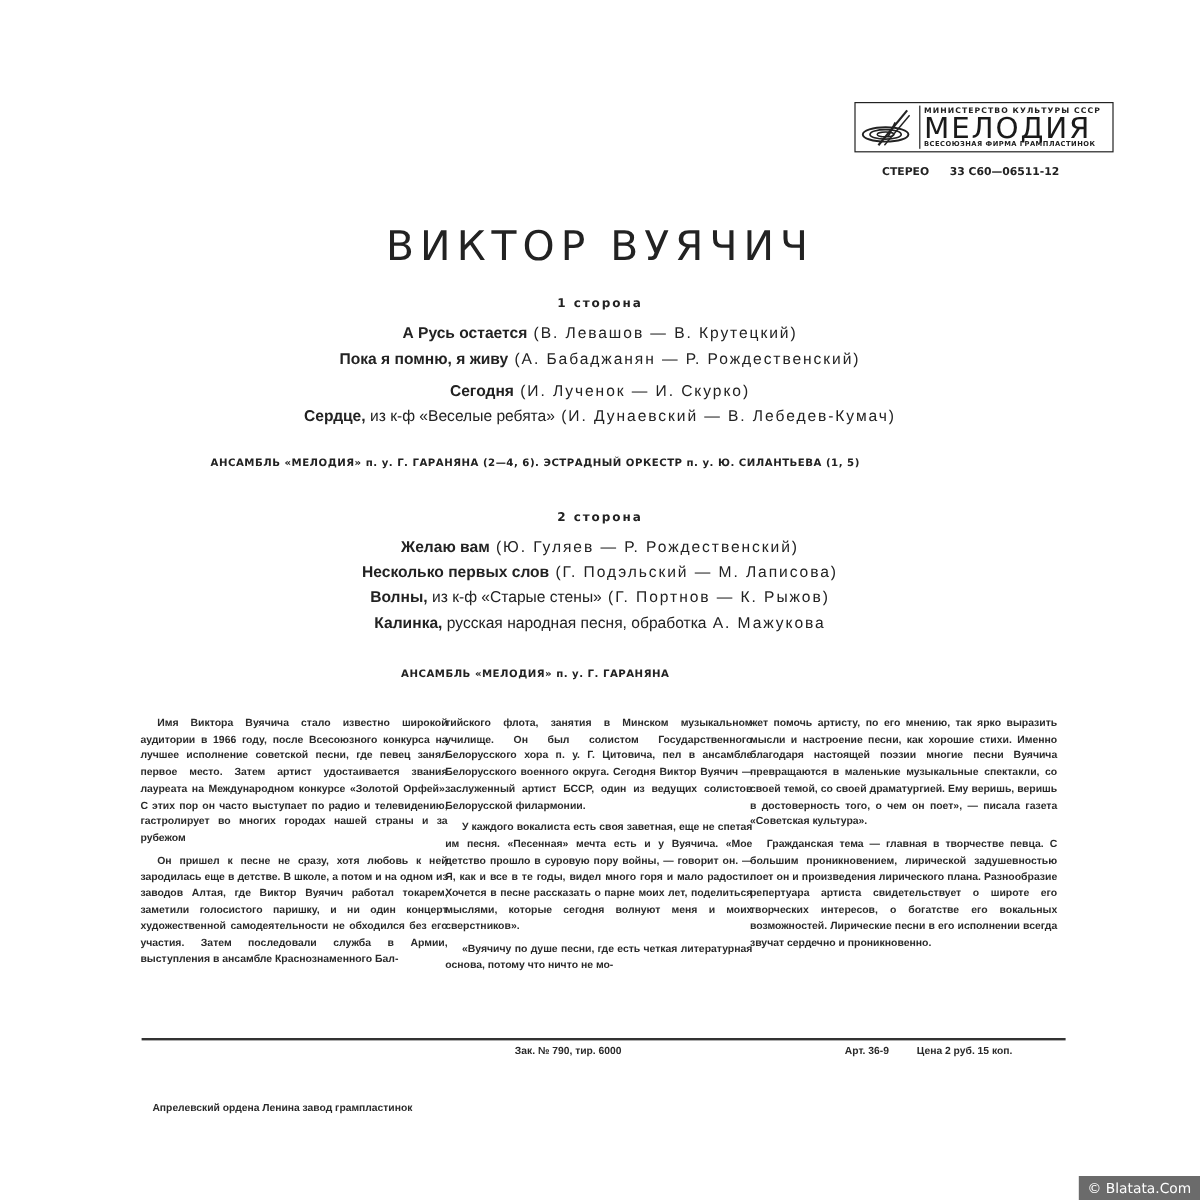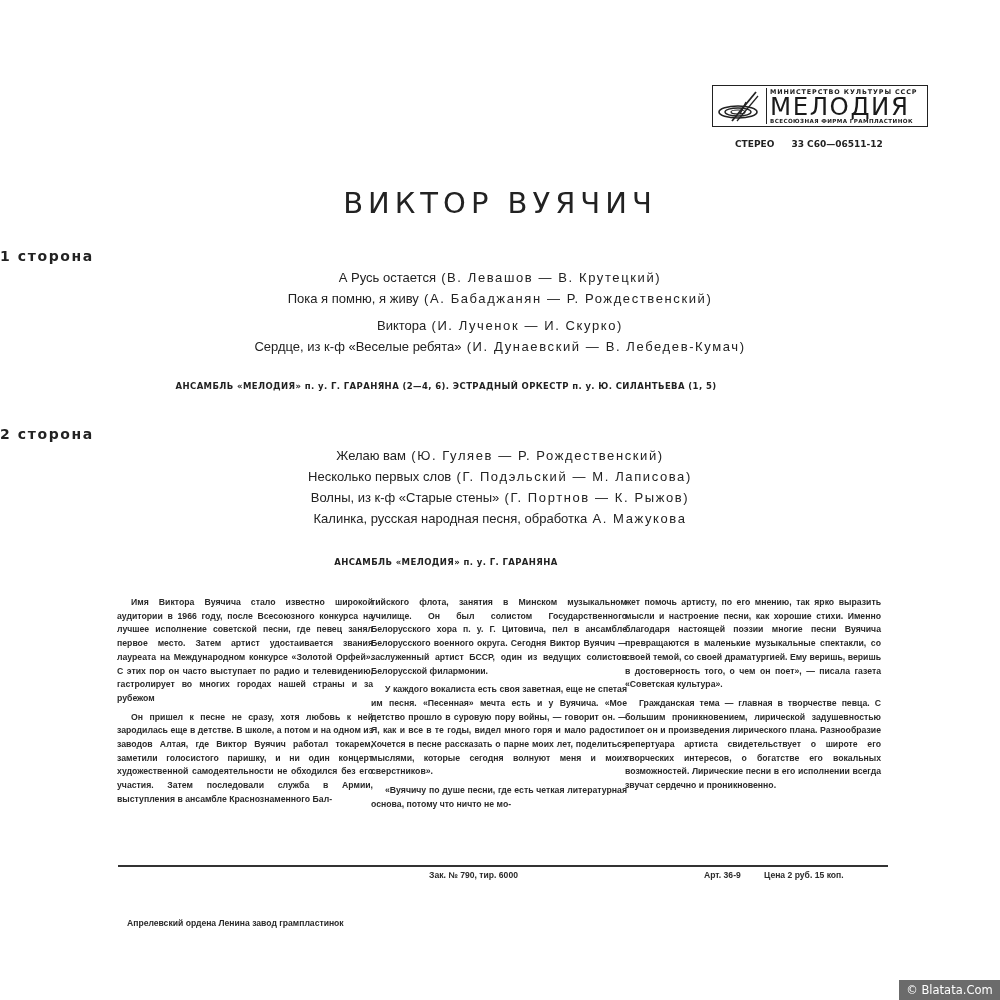--- a/index.html
+++ b/index.html
@@ -18,35 +18,35 @@
   .logo-top { font-size: 6.4px; letter-spacing: 0.9px; font-weight: bold; line-height: 8px; color: #222; white-space: nowrap; }
   .logo-main { font-size: 24px; line-height: 22px; letter-spacing: 1.5px; color: #1a1a1a; font-family: "DejaVu Sans", sans-serif; font-weight: normal; transform: scaleX(1.02); transform-origin: left; }
   .logo-bottom { font-size: 5.6px; letter-spacing: 0.4px; font-weight: bold; line-height: 7px; color: #222; white-space: nowrap; }
 
   .catalog { position: absolute; top: 139px; left: 735px; font-size: 9px; font-weight: bold; color: #222; white-space: nowrap; }
   .catalog span { display: inline-block; }
   .catalog .stereo { margin-right: 14px; }
 
   .artist {
     position: absolute; top: 186px; left: 0; width: 1000px; text-align: center;
-    font-size: 29px; letter-spacing: 5px; font-weight: normal; color: #222;
+    font-size: 34px; letter-spacing: 5px; font-weight: normal; color: #222;
     font-family: "DejaVu Sans", sans-serif;
   }
 
   .side-label {
-    position: absolute; left: 0; width: 1000px; text-align: left;
-    font-size: 14px; letter-spacing: 1.6px; font-weight: bold; color: #222;
+    position: absolute; left: 0; width: 1000px; text-align: center;
+    font-size: 10px; letter-spacing: 1.6px; font-weight: bold; color: #222;
   }
 
   .tracks { position: absolute; left: 0; width: 1000px; }
   .track {
     text-align: center; font-size: 13px; line-height: 21px; color: #222; white-space: nowrap;
     font-family: "Liberation Sans", sans-serif;
   }
-  .track b { font-weight: normal; }
+  .track b { font-weight: bold; }
   .track .credits { letter-spacing: 1.6px; }
 
   .ensemble {
     position: absolute; left: 0; width: 892px; text-align: center; font-size: 8.5px; font-weight: bold;
     letter-spacing: 0.4px; color: #222; white-space: nowrap;
   }
 
   .col {
     position: absolute; top: 596px; width: 256px;
     font-size: 8.7px; line-height: 13.7px; color: #2a2a2a; font-weight: bold;
@@ -101,21 +101,21 @@
 
 <div class="side-label" style="top:248px;">1 сторона</div>
 <div class="tracks" style="top:267px;">
   <div class="track">
     <b>А Русь остается</b><span></span><span class="credits"> (В. Левашов — В. Крутецкий)</span>
   </div>
   <div class="track">
     <b>Пока я помню, я живу</b><span></span><span class="credits"> (А. Бабаджанян — Р. Рождественский)</span>
   </div>
   <div class="track" style="margin-top:6px;">
-    <b>Виктора</b><span></span><span class="credits"> (И. Лученок — И. Скурко)</span>
+    <b>Сегодня</b><span></span><span class="credits"> (И. Лученок — И. Скурко)</span>
   </div>
   <div class="track">
     <b>Сердце,</b><span> из к-ф «Веселые ребята»</span><span class="credits"> (И. Дунаевский — В. Лебедев-Кумач)</span>
   </div>
 </div>
 <div class="ensemble" style="top:381px;">АНСАМБЛЬ «МЕЛОДИЯ» п. у. Г. ГАРАНЯНА (2—4, 6). ЭСТРАДНЫЙ ОРКЕСТР п. у. Ю. СИЛАНТЬЕВА (1, 5)</div>
 
 <div class="side-label" style="top:426px;">2 сторона</div>
 <div class="tracks" style="top:445px;">
   <div class="track">

